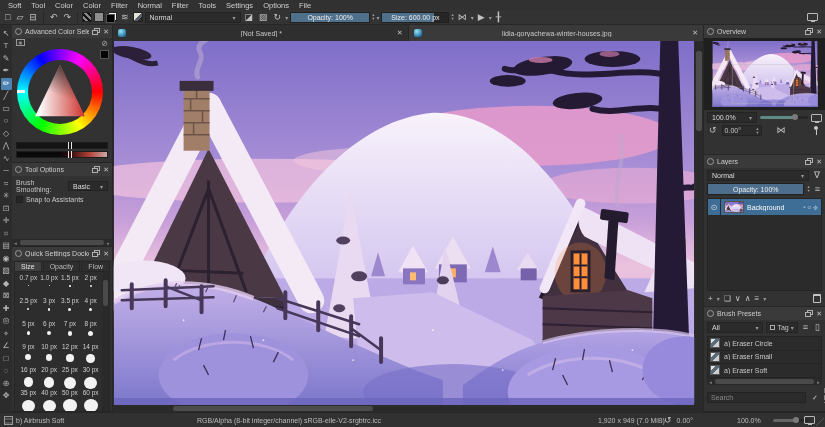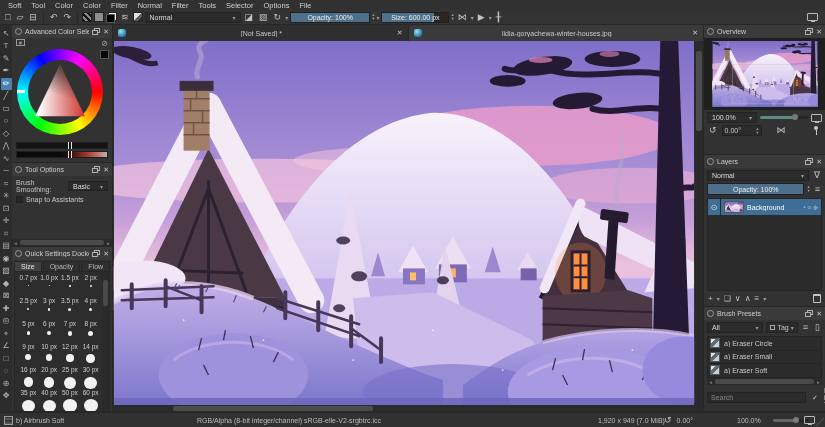--- a/index.html
+++ b/index.html
@@ -173,21 +173,21 @@
 
   <div class="menubar">
     <span class="menu-item">Soft</span>
       <span class="menu-item">Tool</span>
       <span class="menu-item">Color</span>
       <span class="menu-item">Color</span>
       <span class="menu-item">Filter</span>
       <span class="menu-item">Normal</span>
       <span class="menu-item">Filter</span>
       <span class="menu-item">Tools</span>
-      <span class="menu-item">Selector</span>
+      <span class="menu-item">Settings</span>
       <span class="menu-item">Options</span>
       <span class="menu-item">File</span>
   </div>
 
   <div class="toolbar">
     <span class="tb-icon">□</span>
     <span class="tb-icon">▱</span>
     <span class="tb-icon">⊟</span>
     <span class="tb-sep"></span>
     <span class="tb-icon">↶</span>

